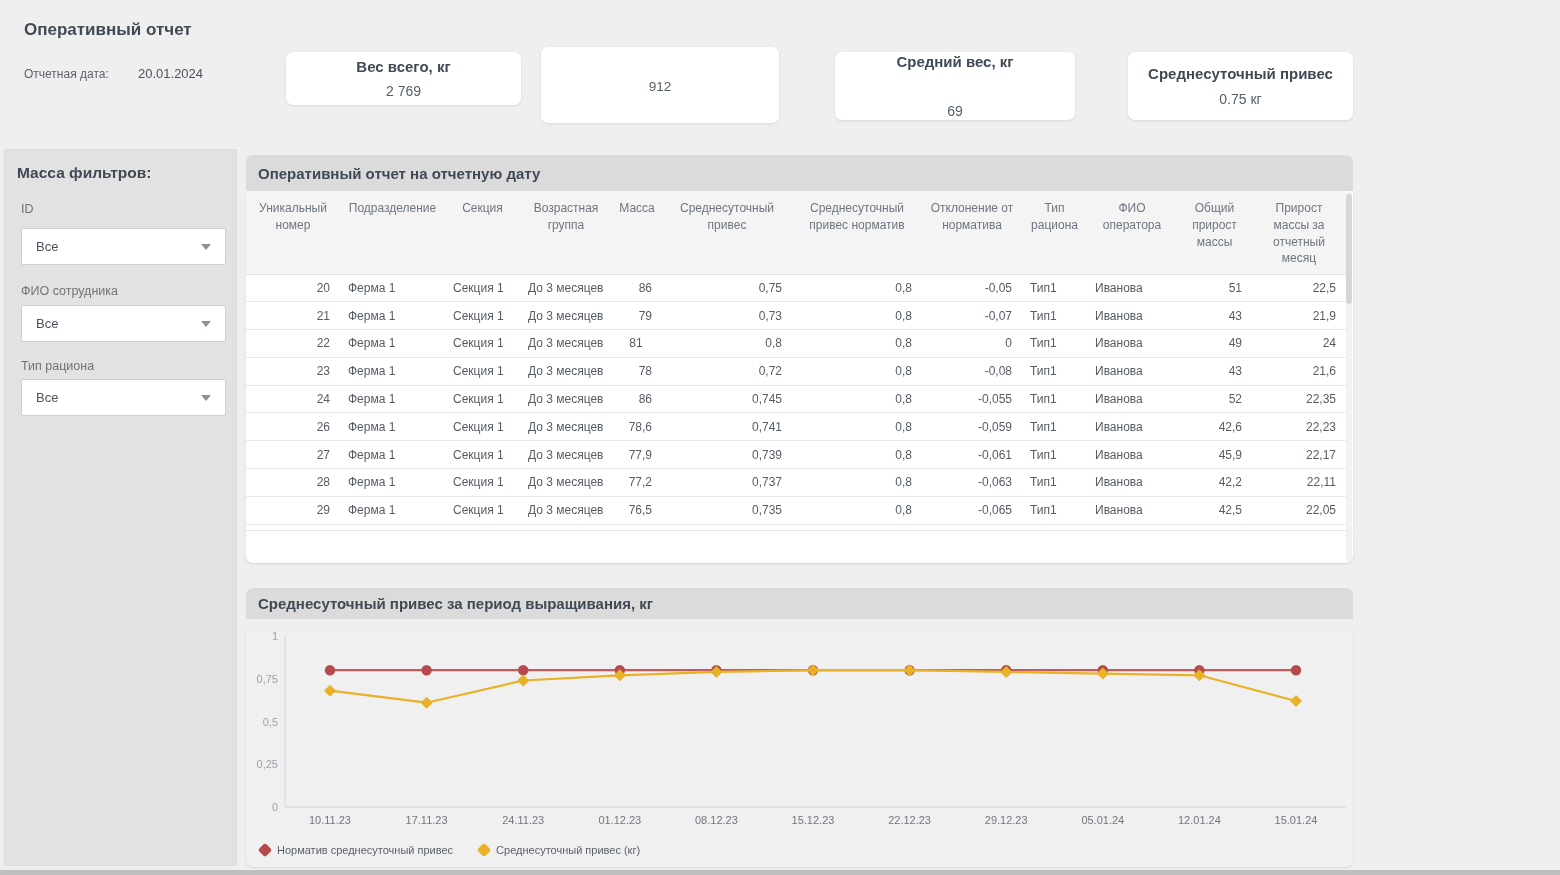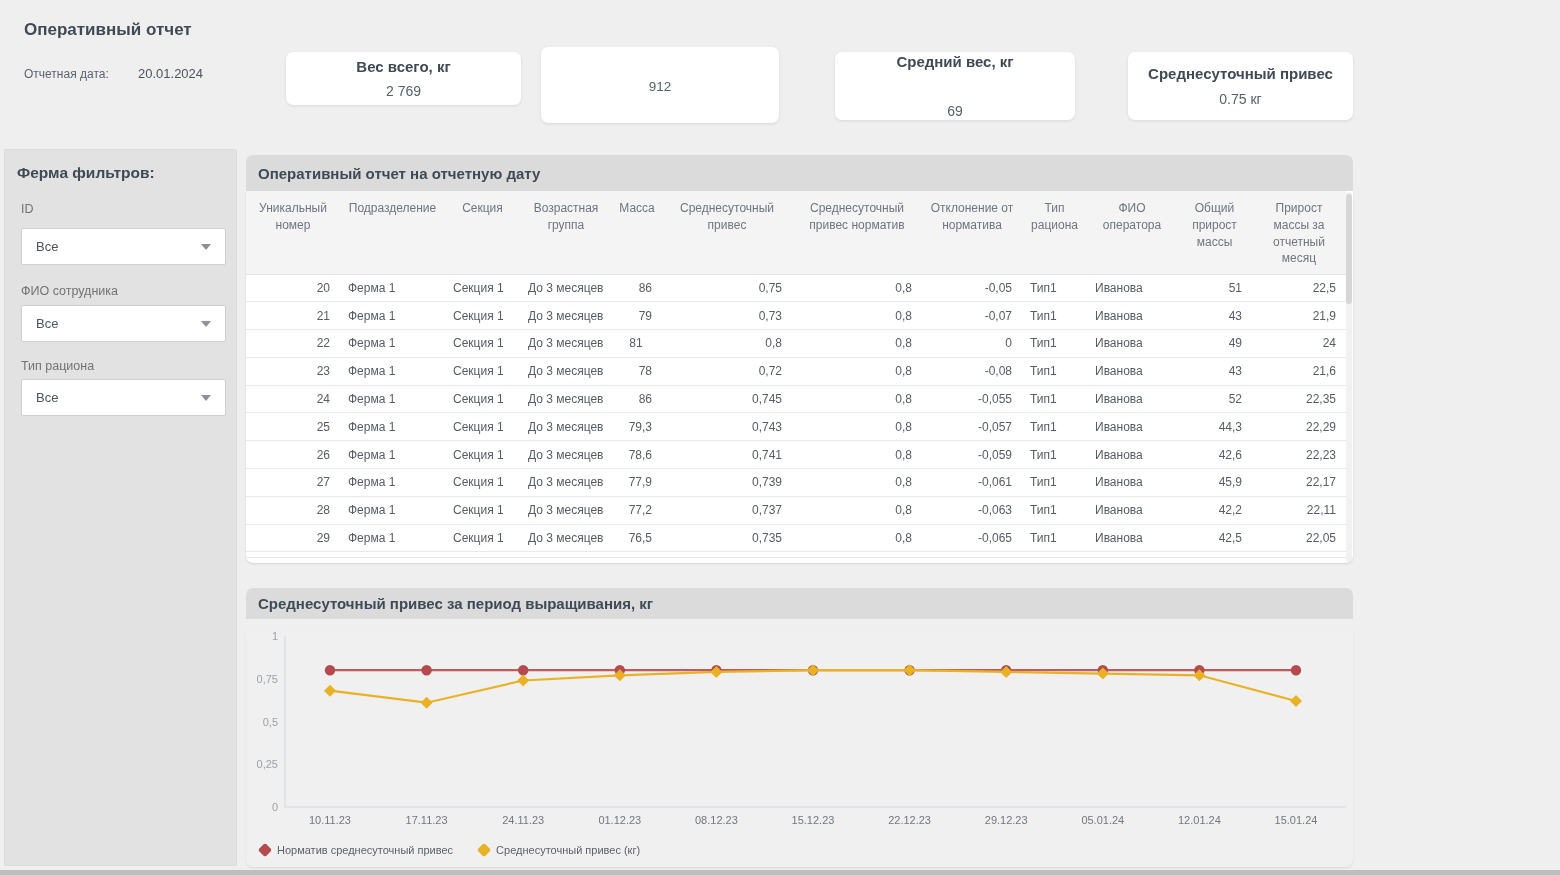--- a/index.html
+++ b/index.html
@@ -98,21 +98,21 @@
   <div class="kpi kpi3">
     <div class="kpi-title">Средний вес, кг</div>
     <div class="kpi-value">69</div>
   </div>
   <div class="kpi kpi4">
     <div class="kpi-title">Среднесуточный привес</div>
     <div class="kpi-value">0.75 кг</div>
   </div>
 
   <div class="sidebar">
-    <div class="sidebar-title">Ферма фильтров:</div>
+    <div class="sidebar-title">Масса фильтров:</div>
 
     <div class="f-label lbl1">ID</div>
     <div class="f-select sel1">
       <span class="sel-value">Все</span>
       <span class="caret"></span>
     </div>
 
     <div class="f-label lbl2">ФИО сотрудника</div>
     <div class="f-select sel2">
       <span class="sel-value">Все</span>
@@ -223,34 +223,20 @@
             <td style="text-align: left;">Секция 1</td>
             <td style="text-align: left;">До 3 месяцев</td>
             <td style="text-align: right;">86</td>
             <td style="text-align: right;">0,745</td>
             <td style="text-align: right;">0,8</td>
             <td style="text-align: right;">-0,055</td>
             <td style="text-align: left;">Тип1</td>
             <td style="text-align: left;">Иванова</td>
             <td style="text-align: right;">52</td>
             <td style="text-align: right;">22,35</td>
-          </tr>
-          <tr>
-            <td style="text-align: right;">25</td>
-            <td style="text-align: left;">Ферма 1</td>
-            <td style="text-align: left;">Секция 1</td>
-            <td style="text-align: left;">До 3 месяцев</td>
-            <td style="text-align: right;">79,3</td>
-            <td style="text-align: right;">0,743</td>
-            <td style="text-align: right;">0,8</td>
-            <td style="text-align: right;">-0,057</td>
-            <td style="text-align: left;">Тип1</td>
-            <td style="text-align: left;">Иванова</td>
-            <td style="text-align: right;">44,3</td>
-            <td style="text-align: right;">22,29</td>
           </tr>
           <tr>
             <td style="text-align: right;">26</td>
             <td style="text-align: left;">Ферма 1</td>
             <td style="text-align: left;">Секция 1</td>
             <td style="text-align: left;">До 3 месяцев</td>
             <td style="text-align: right;">78,6</td>
             <td style="text-align: right;">0,741</td>
             <td style="text-align: right;">0,8</td>
             <td style="text-align: right;">-0,059</td>

